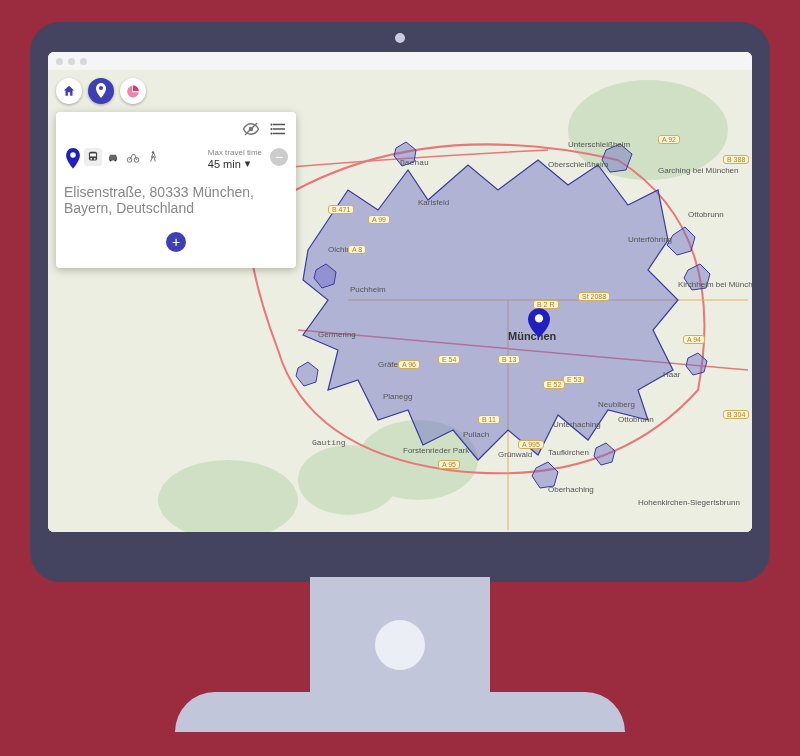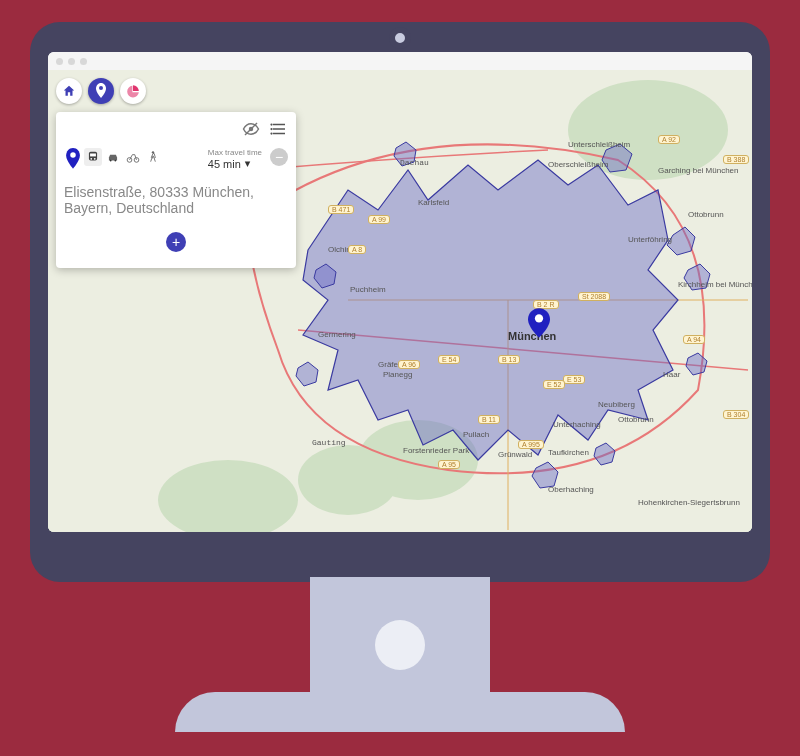--- a/index.html
+++ b/index.html
@@ -91,21 +91,21 @@
               <div class="lbl" style="left: 352px; top: 88px; font-family: Liberation Mono, monospace;">Dachau</div>
               <div class="lbl" style="left: 500px; top: 90px;">Oberschleißheim</div>
               <div class="lbl" style="left: 520px; top: 70px;">Unterschleißheim</div>
               <div class="lbl" style="left: 590px; top: 96px; padding-left: 20px;">Garching bei München</div>
               <div class="lbl" style="left: 640px; top: 140px;">Ottobrunn</div>
               <div class="lbl" style="left: 370px; top: 128px;">Karlsfeld</div>
               <div class="lbl" style="left: 280px; top: 175px;">Olching</div>
               <div class="lbl" style="left: 290px; top: 215px; margin-left: 12px;">Puchheim</div>
               <div class="lbl" style="left: 270px; top: 260px;">Germering</div>
               <div class="lbl" style="left: 330px; top: 290px;">Gräfelfing</div>
-              <div class="lbl" style="left: 335px; top: 300px;">Planegg</div>
+              <div class="lbl" style="left: 335px; top: 322px;">Planegg</div>
               <div class="lbl" style="left: 264px; top: 368px; font-family: Liberation Mono, monospace;">Gauting</div>
               <div class="lbl" style="left: 355px; top: 376px;">Forstenrieder Park</div>
               <div class="lbl" style="left: 450px; top: 380px;">Grünwald</div>
               <div class="lbl" style="left: 415px; top: 360px;">Pullach</div>
               <div class="lbl" style="left: 505px; top: 350px;">Unterhaching</div>
               <div class="lbl" style="left: 500px; top: 378px;">Taufkirchen</div>
               <div class="lbl" style="left: 500px; top: 415px;">Oberhaching</div>
               <div class="lbl" style="left: 550px; top: 330px;">Neubiberg</div>
               <div class="lbl" style="left: 570px; top: 345px;">Ottobrunn</div>
               <div class="lbl" style="left: 615px; top: 300px;">Haar</div>

